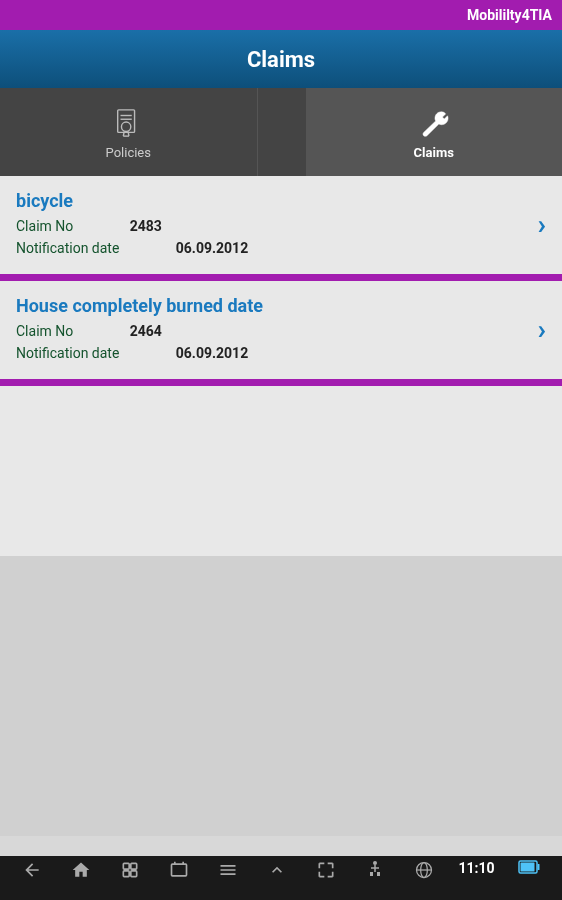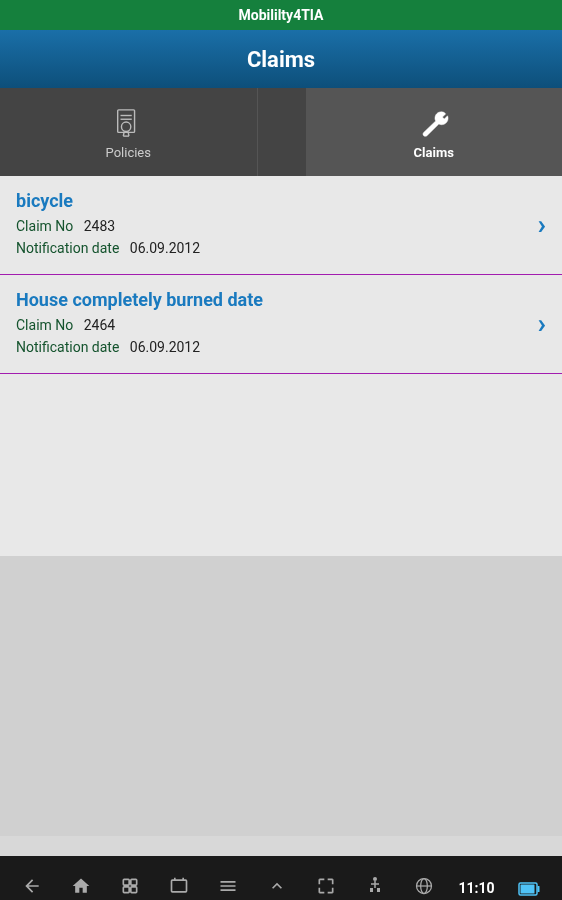--- a/index.html
+++ b/index.html
@@ -9,25 +9,25 @@
       background: #d8d8d8;
       font-family: 'Roboto', Arial, sans-serif;
       overflow: hidden;
       position: relative;
     }
 
     
     #status-bar {
       width: 562px;
       height: 30px;
-      background: #15803d;
-      display: flex;
-      align-items: center;
-      justify-content: center;
-      padding: 0 28px;
+      background: #a21caf;
+      display: flex;
+      align-items: center;
+      justify-content: flex-end;
+      padding: 0 10px;
     }
     #app-title {
       color: #fff;
       font-size: 14px;
       font-weight: bold;
     }
 
     
     #header {
       width: 562px;
@@ -95,21 +95,21 @@
     #claims-list {
       background: #e8e8e8;
       min-height: 380px;
     }
     .claim-item {
       background: #e8e8e8;
       padding: 14px 16px 14px 16px;
       display: flex;
       align-items: center;
       justify-content: space-between;
-      border-bottom: 1px solid #a21caf;
+      border-bottom: 7px solid #a21caf;
       cursor: pointer;
     }
     .claim-item:first-child {
       border-top: none;
     }
     .claim-content {
       flex: 1;
     }
     .claim-title {
       color: #1a7abf;
@@ -120,21 +120,22 @@
     .claim-meta {
       color: #444;
       font-size: 14px;
       line-height: 1.6;
     }
     .claim-meta .label {
       color: #14532d;
     }
     .claim-meta .value {
       color: #222;
-      font-weight: normal;
+      font-weight: bold;
+      margin-left: 46px;
     }
     .chevron-right {
       color: #1a7abf;
       font-size: 28px;
       font-weight: bold;
       margin-left: 10px;
       line-height: 1;
     }
 
     
@@ -153,21 +154,21 @@
       background: #1a1a1a;
       display: flex;
       align-items: center;
       justify-content: space-around;
       padding: 0 8px;
     }
     .bottom-icon {
       color: #aaa;
       font-size: 18px;
       display: flex;
-      align-items: flex-end;
+      align-items: flex-start;
       justify-content: center;
       width: 36px;
       height: 36px;
       cursor: pointer;
     }
     .time-text {
       color: #fff;
       font-size: 14px;
       font-weight: bold;
     }

